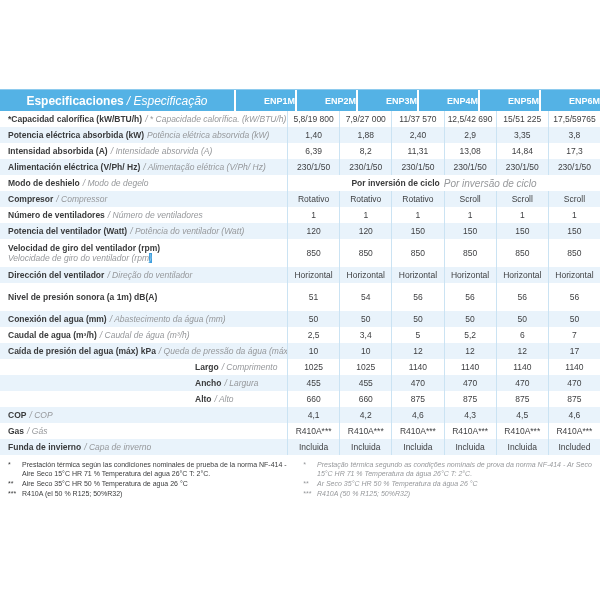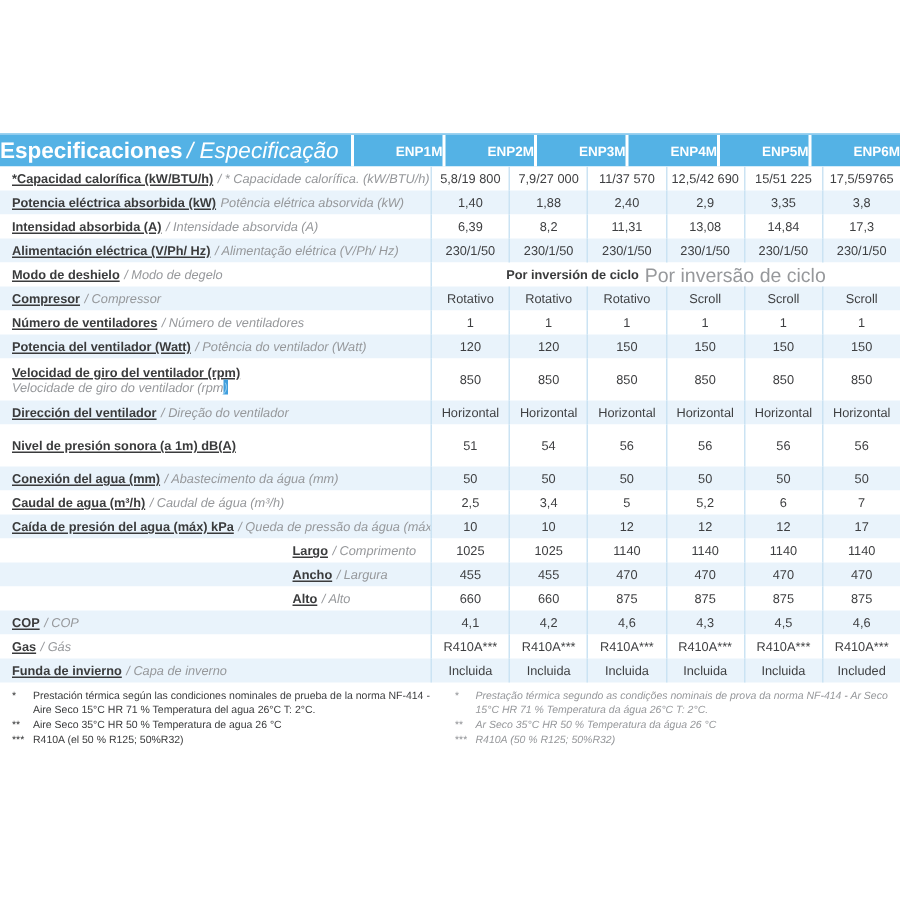--- a/index.html
+++ b/index.html
@@ -1,40 +1,40 @@
 <!DOCTYPE html>
 <html><head>
 <meta charset="utf-8">
 <style>
   html,body{margin:0;padding:0;background:#fff;}
   #stage{position:relative;width:600px;height:600px;background:#ffffff;overflow:hidden;
          font-family:"Liberation Sans",sans-serif;}
   .spec-table{position:absolute;top:89px;left:0;width:600px;}
   
   .thead{display:flex;height:22px;background:#54b2e5;border-top:1px solid #8ecbee;box-sizing:border-box;}
-  .th-label{width:287px;display:flex;align-items:center;color:#fff;font-size:15px;}
+  .th-label{width:287px;display:flex;align-items:center;justify-content:center;color:#fff;font-size:12px;}
   .th-label .b{font-weight:bold;}
   .th-label .i{font-style:italic;margin-left:3px;font-weight:normal;}
   .th-col{flex:1;border-left:2px solid #ffffff;display:flex;align-items:center;justify-content:center;
           color:#fff;font-weight:bold;font-size:9px;padding-left:28px;}
   
   .trow{display:flex;height:16px;background:#ffffff;}
   .trow.alt{background:#e9f3fb;}
   .trow.tall{height:28px;}
   .tlabel{width:287px;box-sizing:border-box;padding-left:8px;display:flex;align-items:center;min-width:0;overflow:hidden;}
-  .es{font-size:8.5px;font-weight:bold;color:#3a3b3c;white-space:nowrap;text-decoration:underline;}
+  .es{font-size:8.5px;font-weight:bold;color:#3a3b3c;white-space:nowrap;}
   .pt{font-size:8.5px;font-style:italic;color:#96989b;margin-left:3px;white-space:nowrap;}
   .tlabel.stack{flex-direction:column;align-items:flex-start;justify-content:center;}
   .tlabel.stack .es,.tlabel.stack .pt{line-height:10.5px;margin-left:0;}
   .tcell{flex:1;border-left:1px solid #cbe3f3;box-sizing:border-box;display:flex;align-items:center;
          justify-content:center;font-size:8.5px;color:#3e3f41;}
   .tmerged{flex:6;border-left:1px solid #cbe3f3;box-sizing:border-box;display:flex;align-items:center;
            justify-content:center;}
   .tmerged .mes{font-size:8.5px;font-weight:bold;color:#3a3b3c;}
-  .tmerged .mpt{font-size:13px;color:#96989b;margin-left:4px;}
+  .tmerged .mpt{font-size:10px;font-style:italic;color:#96989b;margin-left:4px;}
   
   .dim-main{flex:1;display:flex;align-items:center;min-width:0;overflow:hidden;margin-top:24px;}
   .dim-sub{width:92px;flex:none;display:flex;align-items:center;}
   
   .cursor{background:#3f9edd;color:#8fc9ec;font-style:italic;font-size:8.5px;font-weight:normal;}
   
   .footnotes{position:absolute;top:461px;width:284px;}
   .footnotes.es-col{left:8px;}
   .footnotes.pt-col{left:303px;width:292px;}
   .fn{display:flex;margin-bottom:1.5px;}

